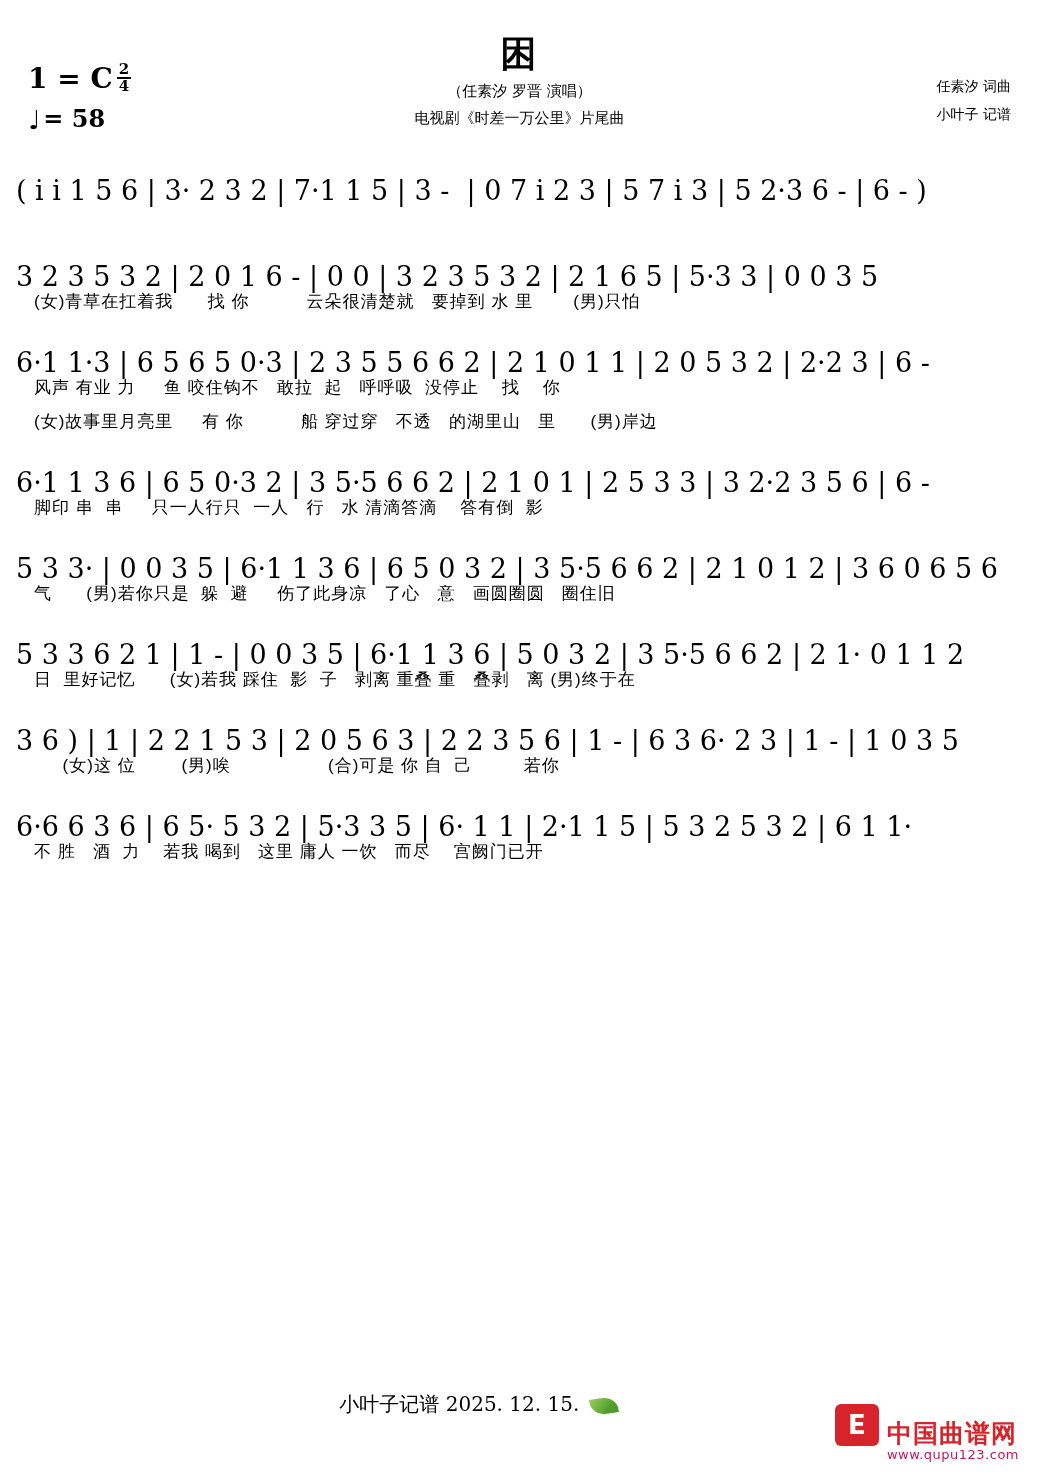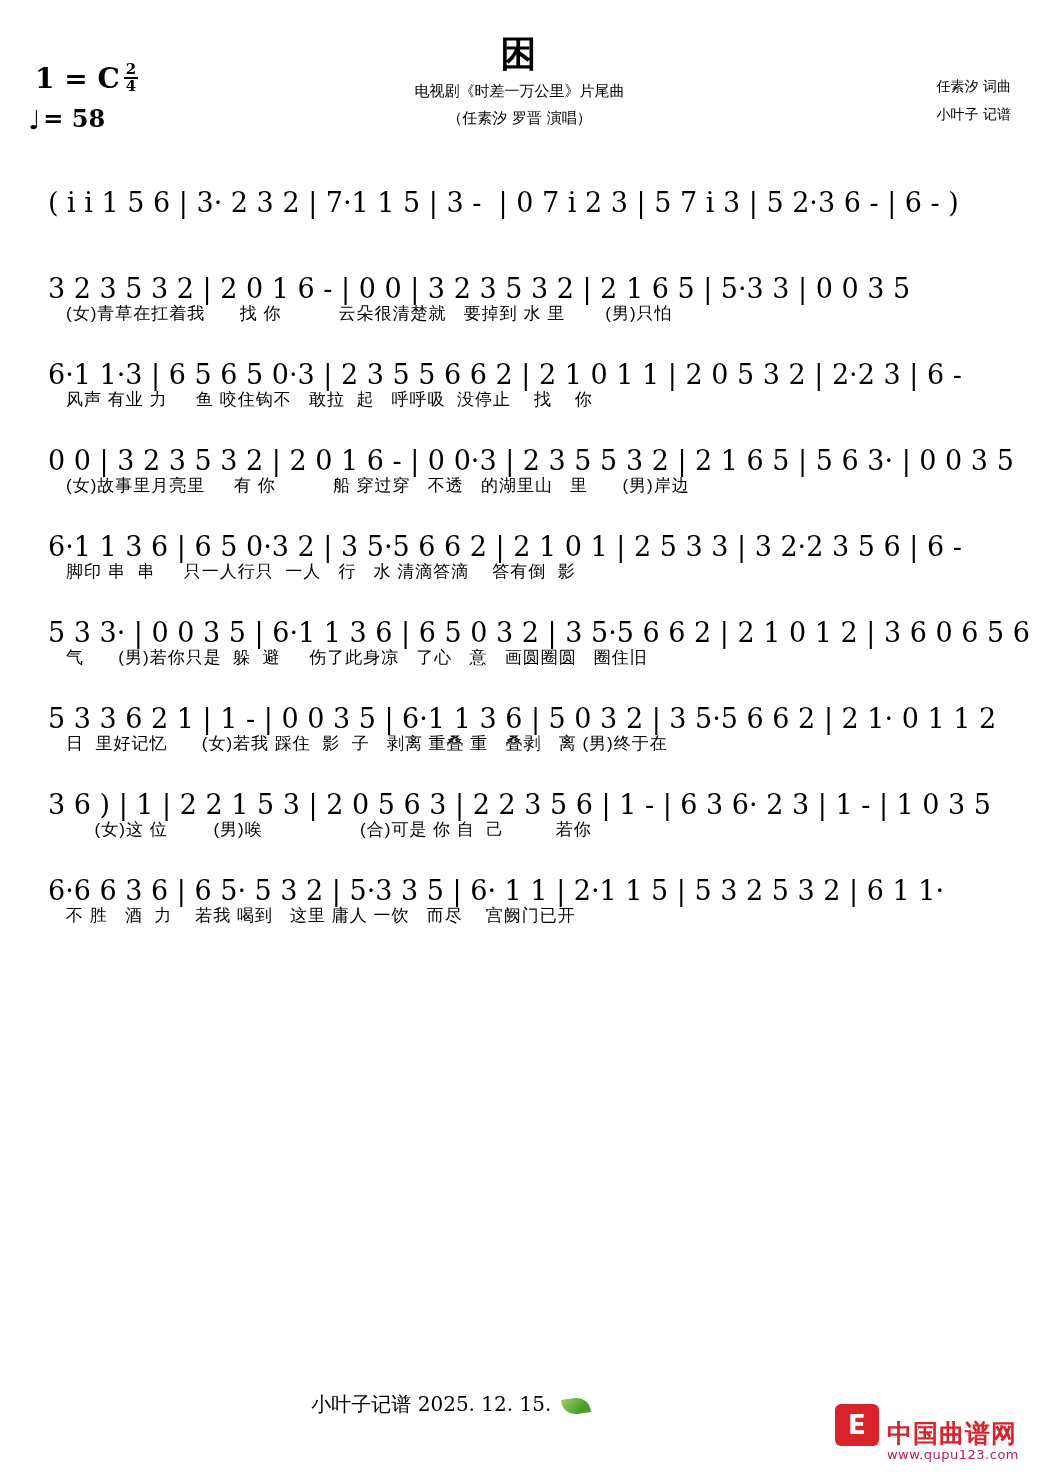--- a/index.html
+++ b/index.html
@@ -58,21 +58,20 @@
     left: 28px;
     font-size: 26px;
     font-family: "DejaVu Serif", serif;
   }
   .key-line {
     display: flex;
     align-items: center;
     gap: 4px;
     font-weight: bold;
     font-size: 28px;
-    margin-left: 7px;
   }
   .frac {
     display: inline-flex;
     flex-direction: column;
     align-items: center;
     font-size: 15px;
     line-height: 1.0;
     font-weight: bold;
     transform: translateY(-1px);
   }
@@ -88,24 +87,23 @@
   }
   .note-sym {
     display: inline-block;
     font-size: 26px;
     transform: translateY(2px);
   }
 
   
   .rows {
     position: absolute;
-    top: 164px;
+    top: 152px;
     left: 0;
     width: 905px;
-    padding-left: 32px;
   }
   .row {
     position: relative;
     width: 1039px;
     box-sizing: border-box;
     padding: 0 16px;
   }
   .notes {
     position: relative;
     height: 52px;
@@ -130,20 +128,21 @@
 
   
   .footer-note {
     position: absolute;
     bottom: 58px;
     left: 0;
     width: 901px;
     text-align: center;
     font-size: 20px;
     font-family: "DejaVu Serif", serif;
+    padding-left: 28px;
   }
   .leaf {
     display: inline-block;
     width: 28px;
     height: 16px;
     margin-left: 4px;
     vertical-align: middle;
     background: linear-gradient(135deg, #9ccf5e 0%, #4f9b2e 70%);
     border-radius: 0 14px 0 14px;
     transform: rotate(-8deg);
@@ -202,22 +201,22 @@
     </div>
     <div class="tempo-line">
       <span class="note-sym">♩</span>
       <span>= 58</span>
     </div>
   </div>
 
   <div class="title">困</div>
 
   <div class="subtitle-block">
+    <div>（任素汐 罗晋 演唱）</div>
     <div>电视剧《时差一万公里》片尾曲</div>
-    <div>（任素汐 罗晋 演唱）</div>
   </div>
 
   <div class="credits">
     <div>任素汐 词曲</div>
     <div>小叶子 记谱</div>
   </div>
 
   <div class="rows">
 
     <div class="row">
@@ -229,21 +228,20 @@
       <div class="notes">3 2 3 5 3 2 | 2 0 1 6 - | 0 0 | 3 2 3 5 3 2 | 2 1 6 5 | 5·3 3 | 0 0 3 5</div>
       <div class="lyrics">(女)青草在扛着我      找 你          云朵很清楚就   要掉到 水 里       (男)只怕</div>
     </div>
 
     <div class="row">
       <div class="notes">6·1 1·3 | 6 5 6 5 0·3 | 2 3 5 5 6 6 2 | 2 1 0 1 1 | 2 0 5 3 2 | 2·2 3 | 6 -</div>
       <div class="lyrics">风声 有业 力     鱼 咬住钩不   敢拉  起   呼呼吸  没停止    找    你</div>
     </div>
 
     <div class="row">
-      <div class="notes">0 0 | 3 2 3 5 3 2 | 2 0 1 6 - | 0 0·3 | 2 3 5 5 3 2 | 2 1 6 5 | 5 6 3· | 0 0 3 5</div>
       <div class="lyrics">(女)故事里月亮里     有 你          船 穿过穿   不透   的湖里山   里      (男)岸边</div>
     </div>
 
     <div class="row">
       <div class="notes">6·1 1 3 6 | 6 5 0·3 2 | 3 5·5 6 6 2 | 2 1 0 1 | 2 5 3 3 | 3 2·2 3 5 6 | 6 -</div>
       <div class="lyrics">脚印 串  串     只一人行只  一人   行   水 清滴答滴    答有倒  影</div>
     </div>
 
 
     <div class="row">

